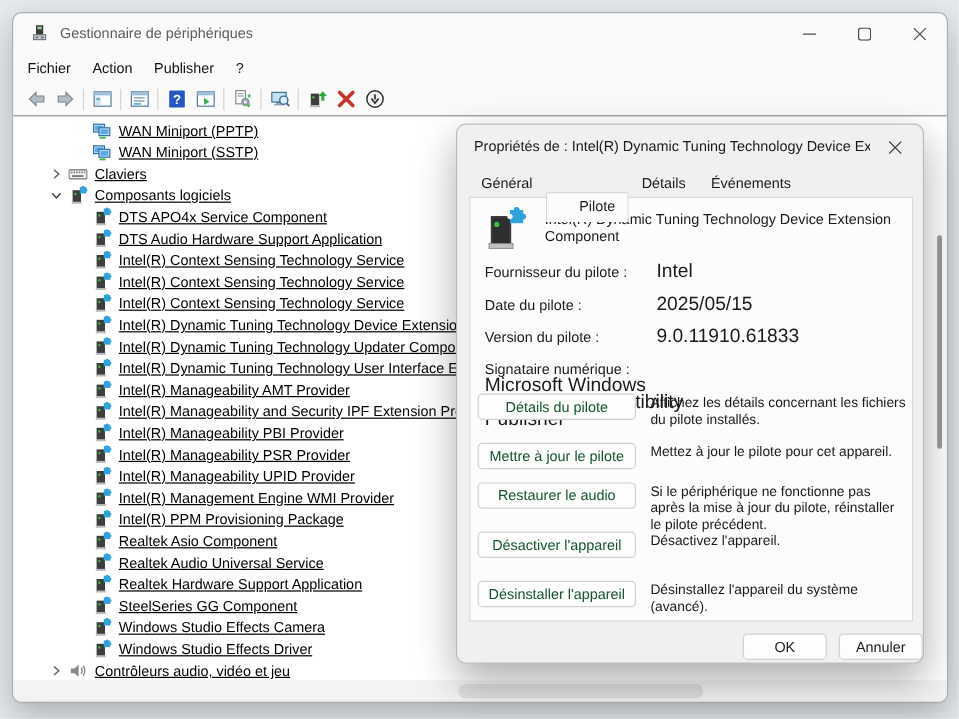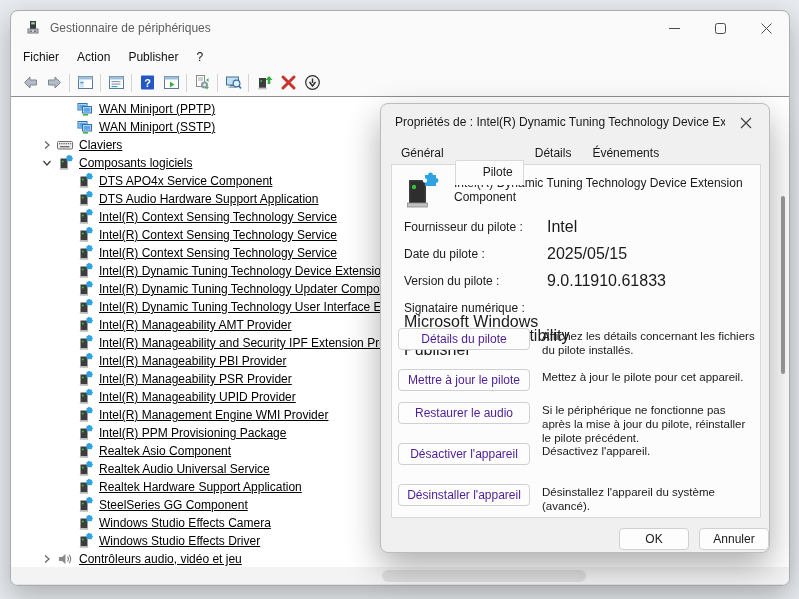--- a/index.html
+++ b/index.html
@@ -63,21 +63,21 @@
   }
   .dev-header { position:absolute; left:10px; top:7px; display:flex; }
   .dev-icon { width:38px; height:38px; flex:none; display:flex; }
   .dev-name { margin-left:14px; width:300px; font-size:12px; color:#1a1a1a; line-height:14px; padding-top:4px; }
   .field-row { position:absolute; left:12px; width:350px; display:flex; }
   .field-label { width:143px; flex:none; font-size:12px; color:#1a1a1a; }
   .field-value { width:207px; font-size:16px; color:#1a1a1a; line-height:14px; }
   .action-btn {
     position:absolute; left:6px; width:132px; height:22px;
     background:#fdfdfd; border:1px solid #d0d0d0; border-radius:4px;
-    font-size:12px; color:#4c1d95; font-family:inherit;
+    font-size:12px; color:#14532d; font-family:inherit;
   }
   .action-desc { position:absolute; left:150px; width:213px; font-size:11.5px; color:#1a1a1a; line-height:14px; }
   .dlg-footer-btn {
     position:absolute; top:424px; width:70px; height:22px;
     background:#fdfdfd; border:1px solid #d0d0d0; border-radius:4px;
     font-size:12px; color:#1a1a1a; font-family:inherit;
   }
   #ok-btn { left:238px; } #cancel-btn { left:318px; }
 </style>
 </head>

